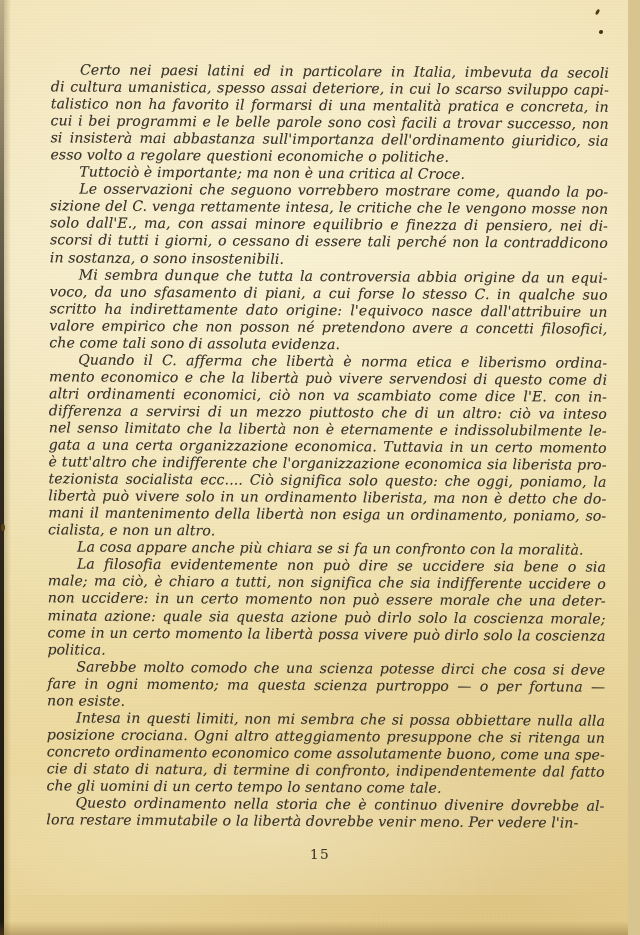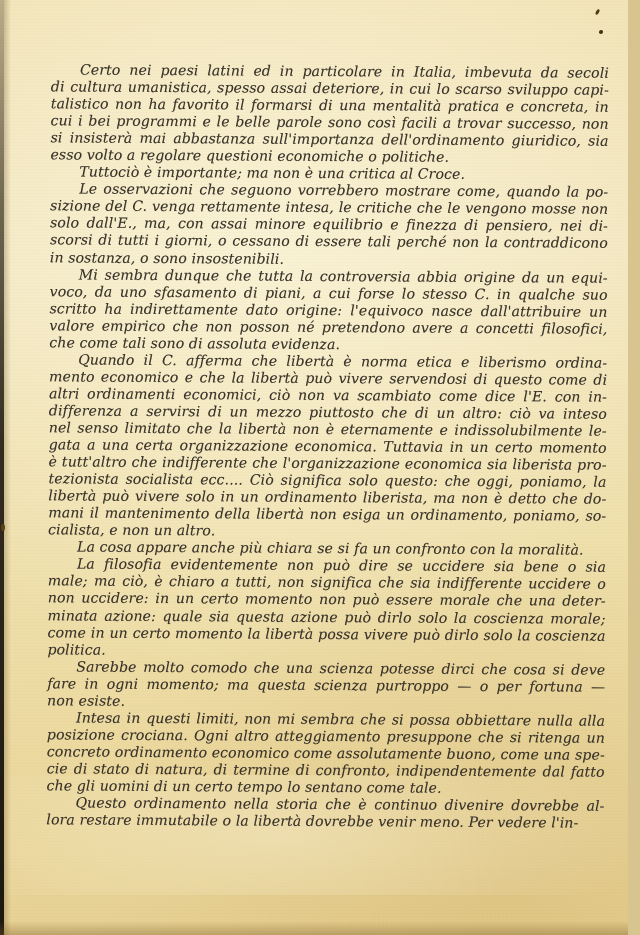--- a/index.html
+++ b/index.html
@@ -174,13 +174,14 @@
         <div class="line">concreto ordinamento economico come assolutamente buono, come una spe-</div>
         <div class="line">cie di stato di natura, di termine di confronto, indipendentemente dal fatto</div>
         <div class="line para-end">che gli uomini di un certo tempo lo sentano come tale.</div>
       </div>
       <div class="paragraph">
         <div class="line para-start">Questo ordinamento nella storia che è continuo divenire dovrebbe al-</div>
         <div class="line para-end">lora restare immutabile o la libertà dovrebbe venir meno. Per vedere l'in-</div>
       </div>
     </section>
 
+  <div class="page-number">15</div>
 </main>
 
 </body></html>

